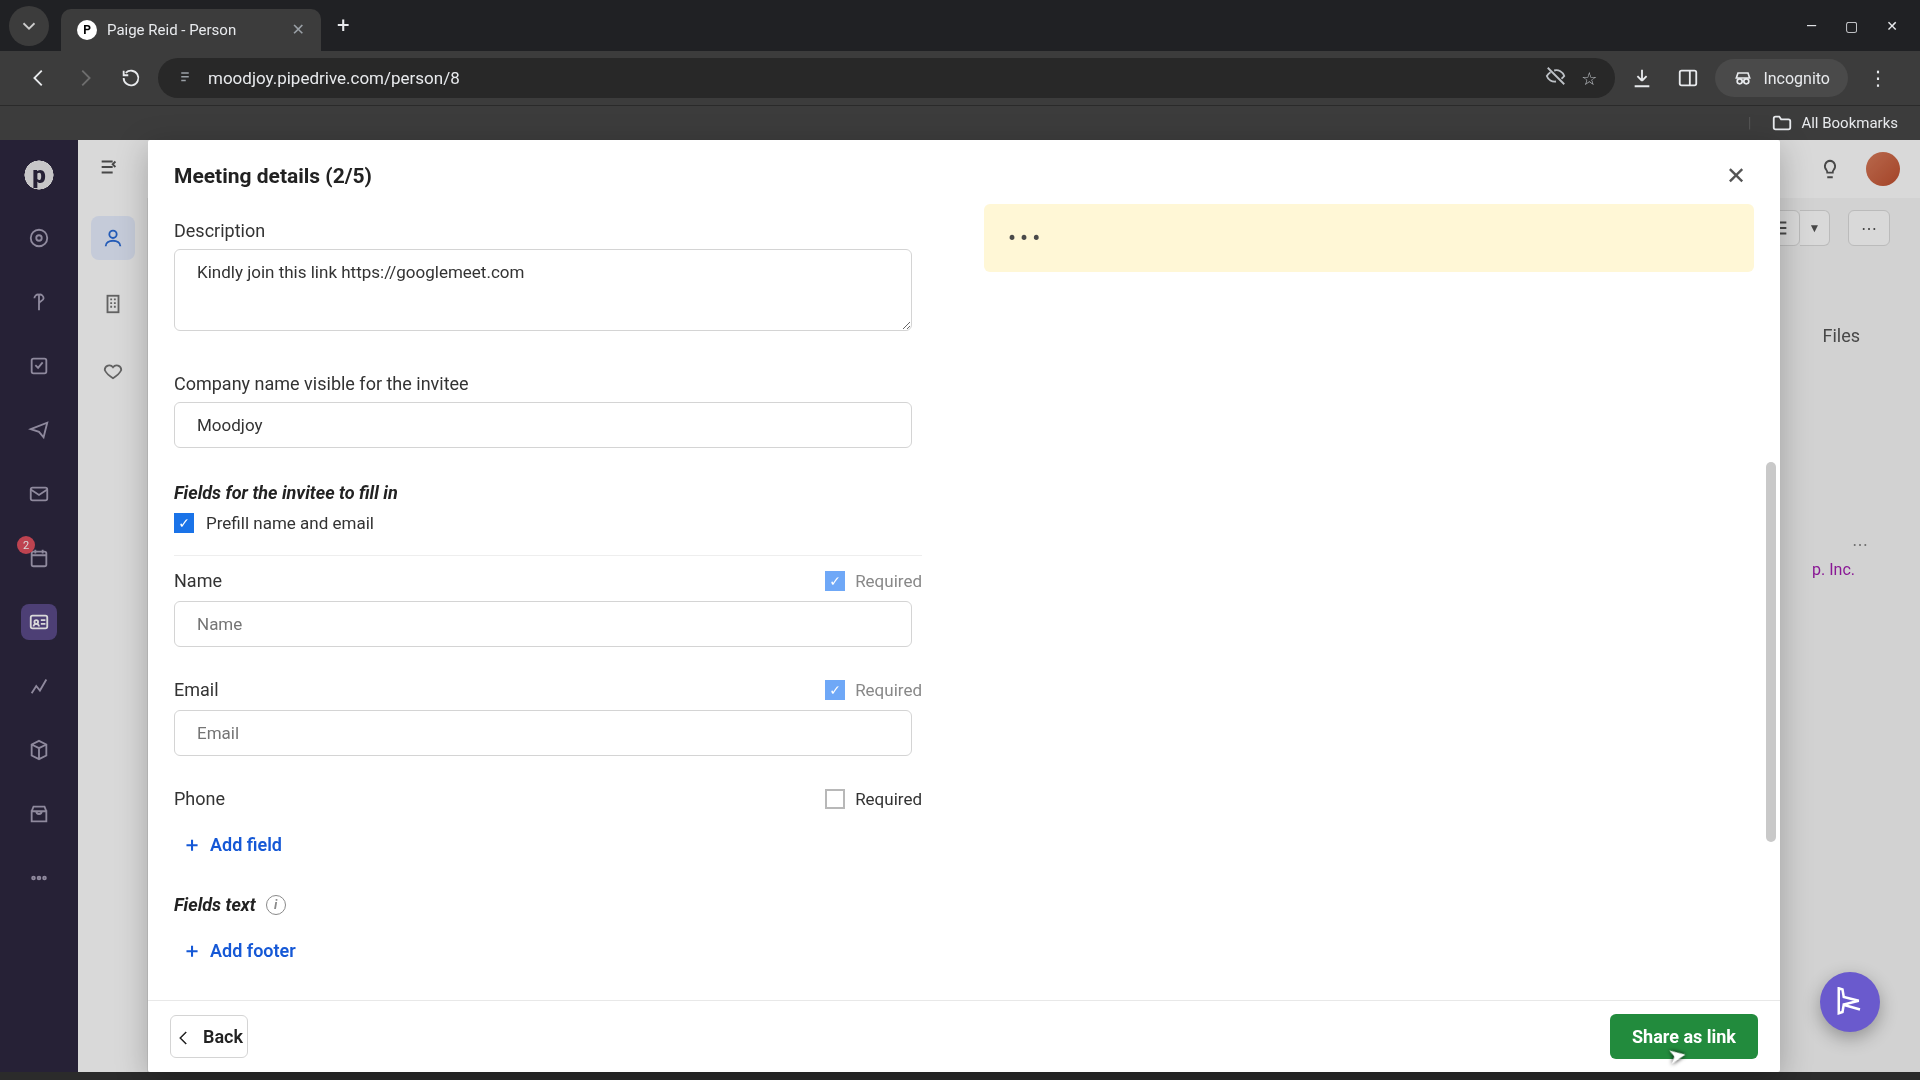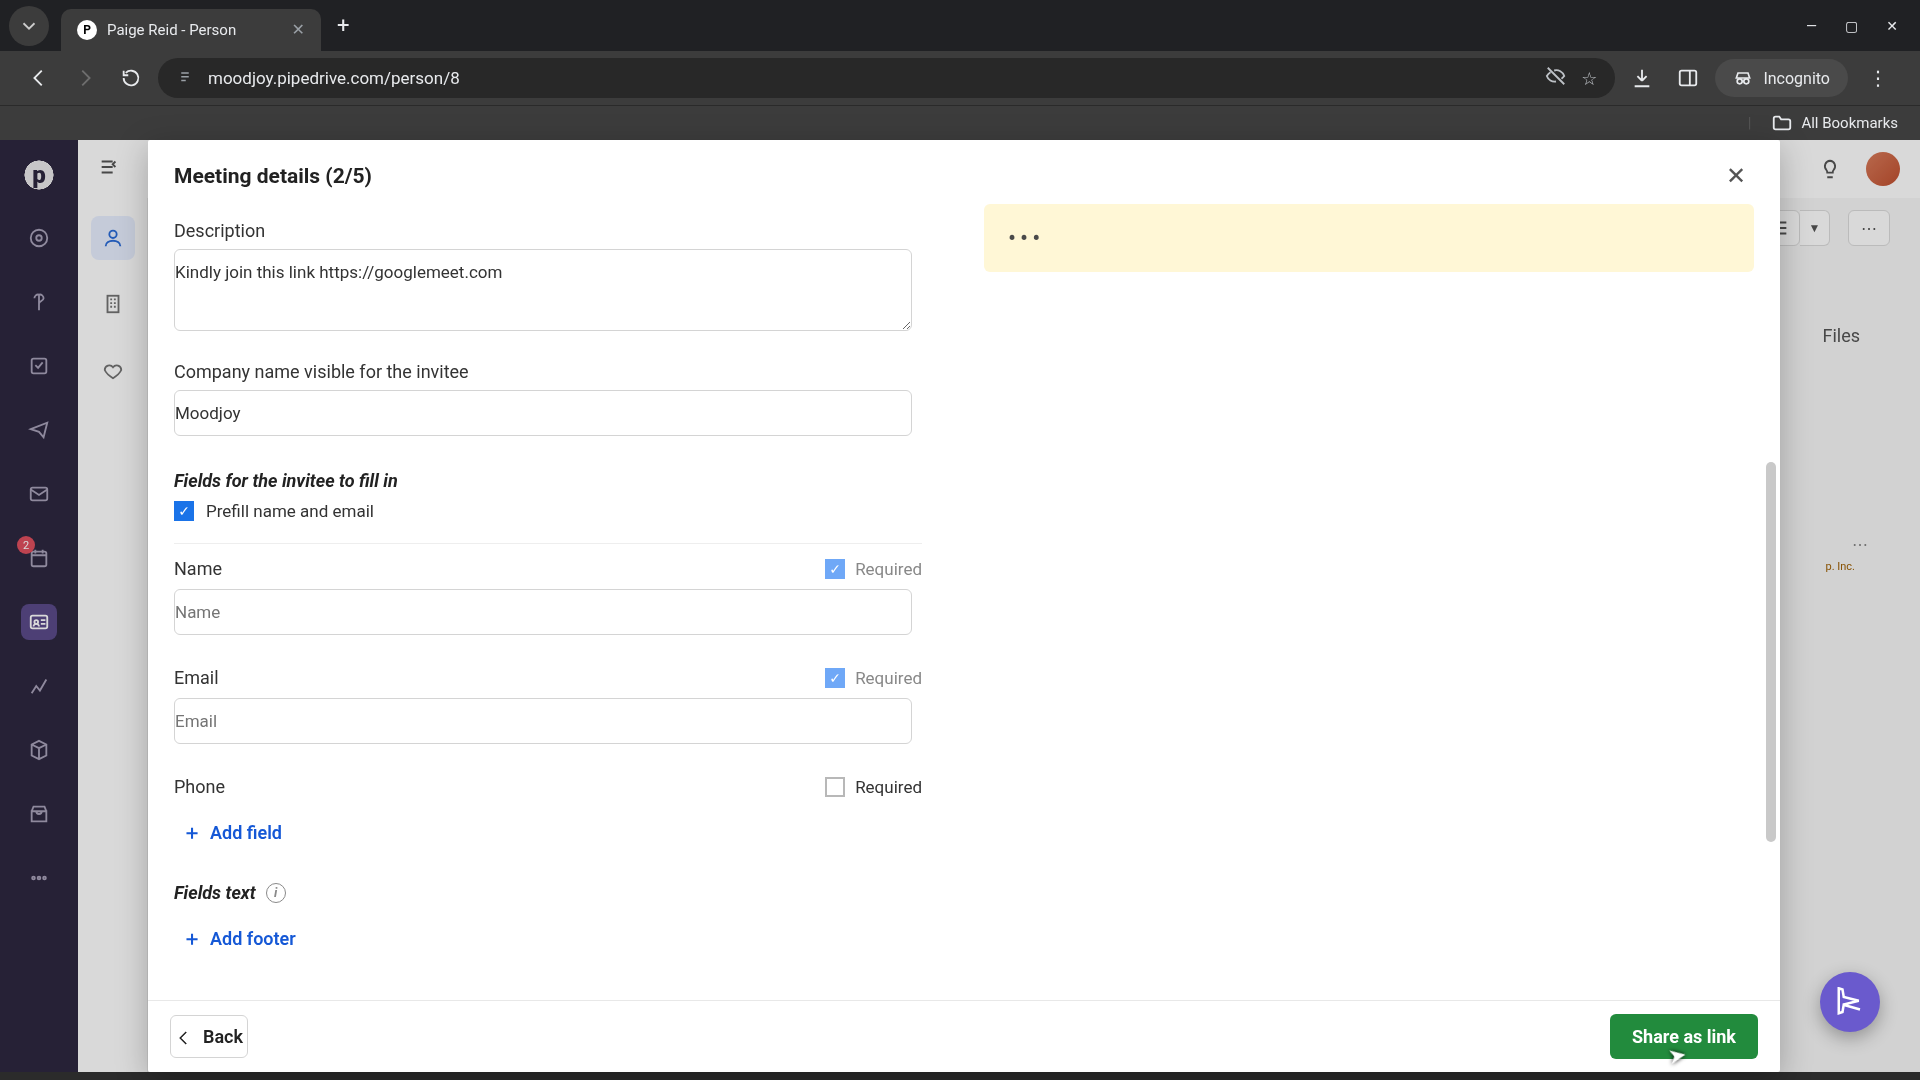--- a/index.html
+++ b/index.html
@@ -35,21 +35,21 @@
 .leftrail .logo { width:34px; height:34px; background:#fff; mask:radial-gradient(circle,#fff 60%,transparent 61%); border-radius:4px; display:flex; align-items:center; justify-content:center; font-weight:900; color:#2d2740; opacity:.9; font-size:24px; }
 .leftrail .ritem { width:36px; height:36px; display:flex; align-items:center; justify-content:center; color:#a8a2b9; font-size:20px; cursor:pointer; position:relative; border-radius:8px; }
 .leftrail .ritem.active { background:#5b4b8a; color:#fff; }
 .leftrail .badge { position:absolute; top:-4px; left:-4px; background:#e04f5f; color:#fff; font-size:11px; width:18px; height:18px; border-radius:50%; display:flex; align-items:center; justify-content:center; }
 
 .overlay { position:absolute; inset:0; background:rgba(0,0,0,.15); }
 .bg-hint { position:absolute; right:30px; top:70px; display:flex; gap:12px; }
 .bg-hint .ibtn { width:42px; height:36px; border:1px solid #dcdcdc; border-radius:6px; background:#fff; display:flex; align-items:center; justify-content:center; color:#555; }
 .bg-hint .tri { width:30px; height:36px; border:1px solid #dcdcdc; border-left:none; border-radius:0 6px 6px 0; background:#fff; display:flex; align-items:center; justify-content:center; color:#555; margin-left:-12px; font-size:12px; }
 .bg-files { position:absolute; right:60px; top:185px; color:#555; font-size:18px; }
-.bg-inc  { position:absolute; right:65px; top:420px; color:#a16207; font-size:11px; }
+.bg-inc  { position:absolute; right:65px; top:420px; color:#a21caf; font-size:16px; }
 .bg-dots { position:absolute; right:50px; top:395px; color:#888; letter-spacing:2px; }
 
 .tophdr { position:absolute; top:0; left:78px; right:0; height:58px; background:#fff; display:flex; align-items:center; padding:0 20px; gap:18px; color:#555; }
 .burger { font-size:22px; cursor:pointer; }
 .tophdr .spacer { flex:1; }
 .bulb { width:36px; height:36px; border-radius:50%; display:flex; align-items:center; justify-content:center; font-size:20px; cursor:pointer; }
 .avatar { width:34px; height:34px; border-radius:50%; background:linear-gradient(135deg,#d97b5a,#c05030); }
 
 .leftcol { position:absolute; left:78px; top:58px; width:70px; bottom:0; background:#fff; border-right:1px solid #eee; display:flex; flex-direction:column; align-items:center; padding-top:18px; gap:22px; }
 .leftcol .citm { width:44px; height:44px; display:flex; align-items:center; justify-content:center; color:#747474; font-size:22px; border-radius:8px; cursor:pointer; }
@@ -61,21 +61,21 @@
 .modal-title { font-size:21px; font-weight:700; color:#222; }
 .modal-x { margin-left:auto; color:#555; font-size:24px; cursor:pointer; padding:4px 8px; }
 .modal-body { flex:1; display:flex; overflow:hidden; position:relative; }
 
 .col-l { width:800px; padding:0 26px 20px; overflow:auto; }
 .col-r { flex:1; padding:0 26px 20px 36px; border-left:0; position:relative; }
 .vscroll { position:absolute; right:2px; top:18px; bottom:20px; width:14px; }
 .vscroll .thumb { position:absolute; right:2px; top:240px; width:10px; height:380px; background:#c9c9c9; border-radius:5px; }
 
 .lbl { font-size:18px; color:#333; margin-top:6px; margin-bottom:8px; }
-.txtarea, .txtinp { width:738px; border:1px solid #d4d4d4; border-radius:6px; padding:12px 0; font-size:17px; color:#333; background:#fff; }
+.txtarea, .txtinp { width:738px; border:1px solid #d4d4d4; border-radius:6px; padding:12px 22px; font-size:17px; color:#333; background:#fff; }
 .txtarea { height:82px; resize:both; }
 .txtinp { height:46px; }
 
 .section { font-size:18px; font-weight:700; color:#222; margin-top:34px; margin-bottom:10px; display:flex; align-items:center; gap:10px;font-style:italic; }
 .info { width:20px; height:20px; border:1.5px solid #8a8a8a; border-radius:50%; display:inline-flex; align-items:center; justify-content:center; font-size:13px; color:#8a8a8a; }
 
 .cbrow { display:flex; align-items:center; gap:12px; margin-top:6px; }
 .cb { width:20px; height:20px; border:2px solid #1a73e8; background:#1a73e8; display:inline-flex; align-items:center; justify-content:center; color:#fff; font-size:14px; cursor:pointer; }
 .cb.lt { background:#6fa8f7; border-color:#6fa8f7; }
 .cb.off { background:#fff; border-color:#b8b8b8; color:transparent; }
@@ -311,21 +311,21 @@
         <div class="modal-title">Meeting details (2/5)</div>
         <div class="modal-x">✕</div>
       </div>
 
       <div class="modal-body">
         <div class="col-l">
 
           <div class="lbl" style="margin-top:16px;">Description</div>
           <textarea class="txtarea" style="">Kindly join this link https://googlemeet.com</textarea>
 
-          <div class="lbl" style="margin-top:26px;">Company name visible for the invitee</div>
+          <div class="lbl" style="margin-top:38px;">Company name visible for the invitee</div>
           <input class="txtinp" value="Moodjoy" style="">
 
           <div class="section">Fields for the invitee to fill in</div>
 
           <div class="cbrow">
             <span class="cb">✓</span>
             <span class="cb-lbl">Prefill name and email</span>
           </div>
 
           <div class="fldhdr">

